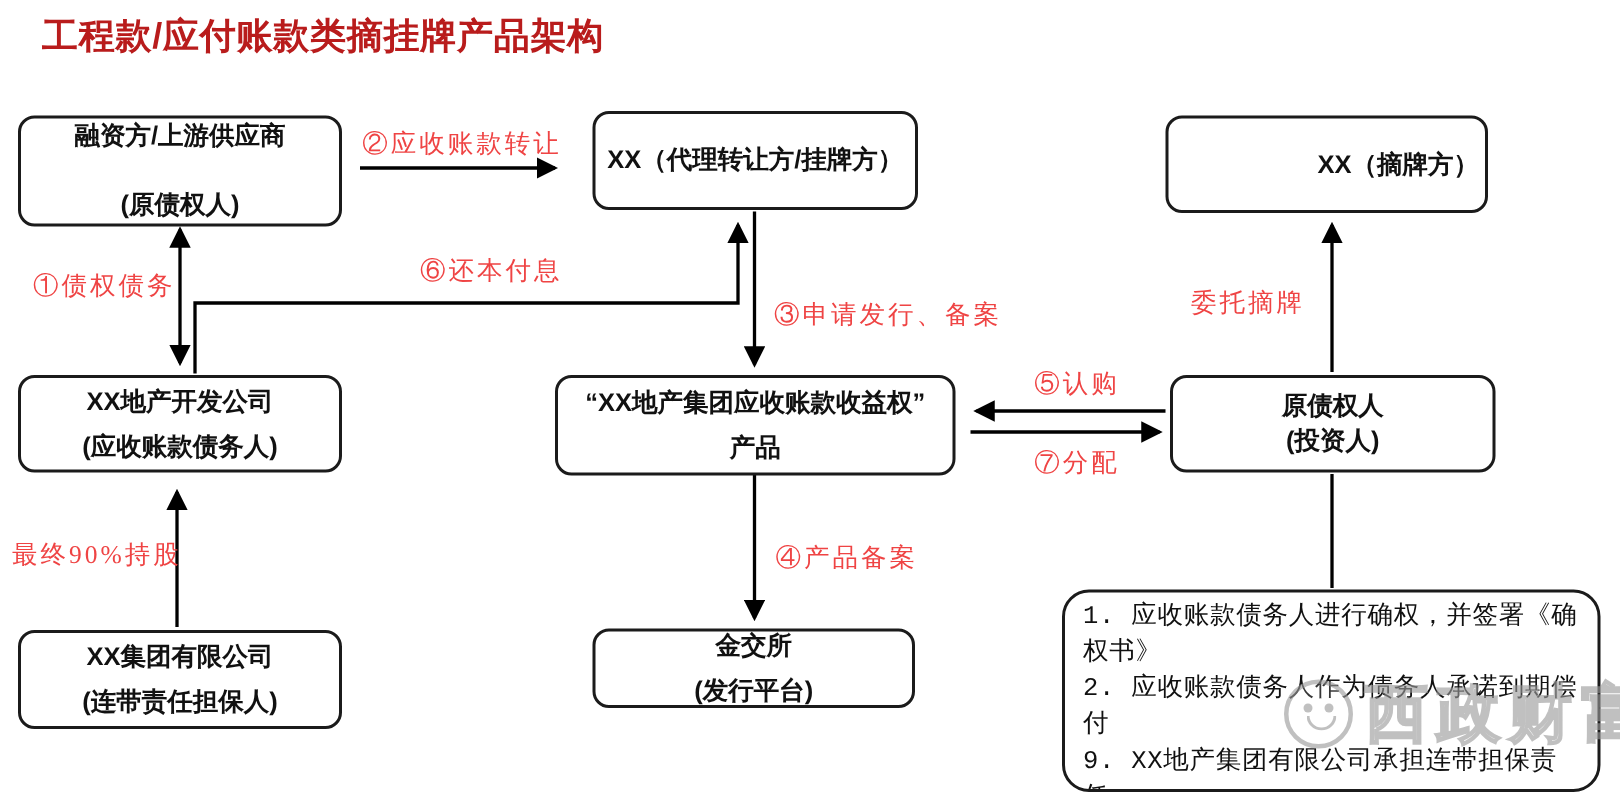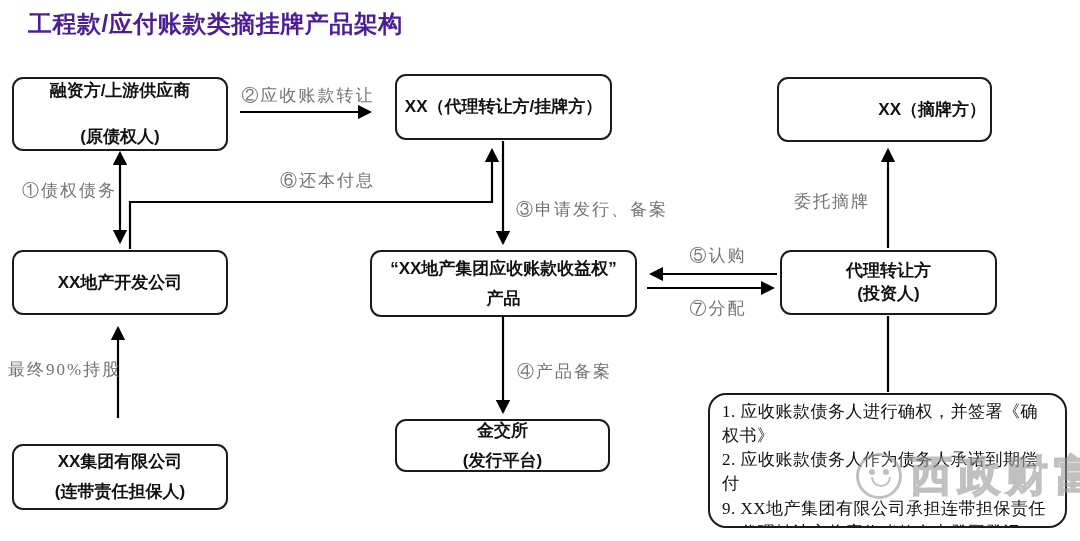--- a/index.html
+++ b/index.html
@@ -2,41 +2,41 @@
 <html><head>
 <meta charset="utf-8">
 <style>
   html,body{margin:0;padding:0;background:#ffffff;}
   #stage{
     position:relative;width:1080px;height:541px;background:#ffffff;
     font-family:"Liberation Sans",sans-serif;overflow:hidden;
   }
   #title{
     position:absolute;left:28px;top:8px;font-size:24px;font-weight:bold;
-    color:#4c1d95;letter-spacing:0.5px;white-space:nowrap;
+    color:#b91c1c;letter-spacing:0.5px;white-space:nowrap;
   }
   .box{
     position:absolute;box-sizing:border-box;background:#fff;
     border:2.5px solid #1b1b1b;border-radius:11px;
     display:flex;flex-direction:column;align-items:center;justify-content:center;
     text-align:center;font-weight:bold;font-size:17px;color:#111;
     line-height:1.75;padding:2px 4px;
   }
   .box.tight{line-height:1.3;}
   .lbl{
     position:absolute;font-family:"Liberation Serif","DejaVu Serif",serif;
-    font-size:17px;color:#737373;letter-spacing:2px;white-space:nowrap;
+    font-size:17px;color:#ef4444;letter-spacing:2px;white-space:nowrap;
   }
   .lbl.ctr{text-align:center;}
   #connector-layer{position:absolute;left:0;top:0;z-index:0;}
   .note-box{
     position:absolute;left:708px;top:393px;width:359px;height:135px;
     box-sizing:border-box;border:2.5px solid #1b1b1b;border-radius:18px;
     background:#fff;padding:5px 10px 4px 12px;
-    font-family:Liberation Serif, serif;font-size:17px;
+    font-family:Liberation Mono, monospace;font-size:17px;
     color:#111;line-height:1.42;letter-spacing:0.5px;overflow:hidden;
   }
   .watermark{
     position:absolute;left:856px;top:448px;display:flex;align-items:center;
     gap:8px;opacity:0.62;z-index:3;pointer-events:none;
   }
   .wm-logo{
     position:relative;width:46px;height:46px;border:3px solid #9a9a9a;
     border-radius:50%;box-sizing:border-box;background:rgba(255,255,255,0.25);
   }
@@ -89,33 +89,34 @@
   <div class="box" style="left:395px;top:74px;width:217px;height:66px;">
     <span>XX（代理转让方/挂牌方）</span>
   </div>
 
   <div class="box" style="left:777px;top:77px;width:215px;height:65px;align-items:flex-end;">
     <span>XX（摘牌方）</span>
   </div>
 
   <div class="box" style="left:12px;top:250px;width:216px;height:65px;">
     <span>XX地产开发公司</span>
+    <span>(应收账款债务人)</span>
   </div>
 
   <div class="box" style="left:370px;top:250px;width:267px;height:67px;">
     <span>“XX地产集团应收账款收益权”</span>
     <span>产品</span>
   </div>
 
   <div class="box tight" style="left:780px;top:250px;width:217px;height:65px;">
-    <span>代理转让方</span>
+    <span>原债权人</span>
     <span>(投资人)</span>
   </div>
 
-  <div class="box" style="left:12px;top:420px;width:216px;height:66px;margin-top:24px;">
+  <div class="box" style="left:12px;top:420px;width:216px;height:66px;">
     <span>XX集团有限公司</span>
     <span>(连带责任担保人)</span>
   </div>
 
   <div class="box" style="left:395px;top:419px;width:215px;height:53px;">
     <span>金交所</span>
     <span>(发行平台)</span>
   </div>
 
   <div class="lbl ctr" style="left:236px;top:84px;width:144px;">②应收账款转让</div>

